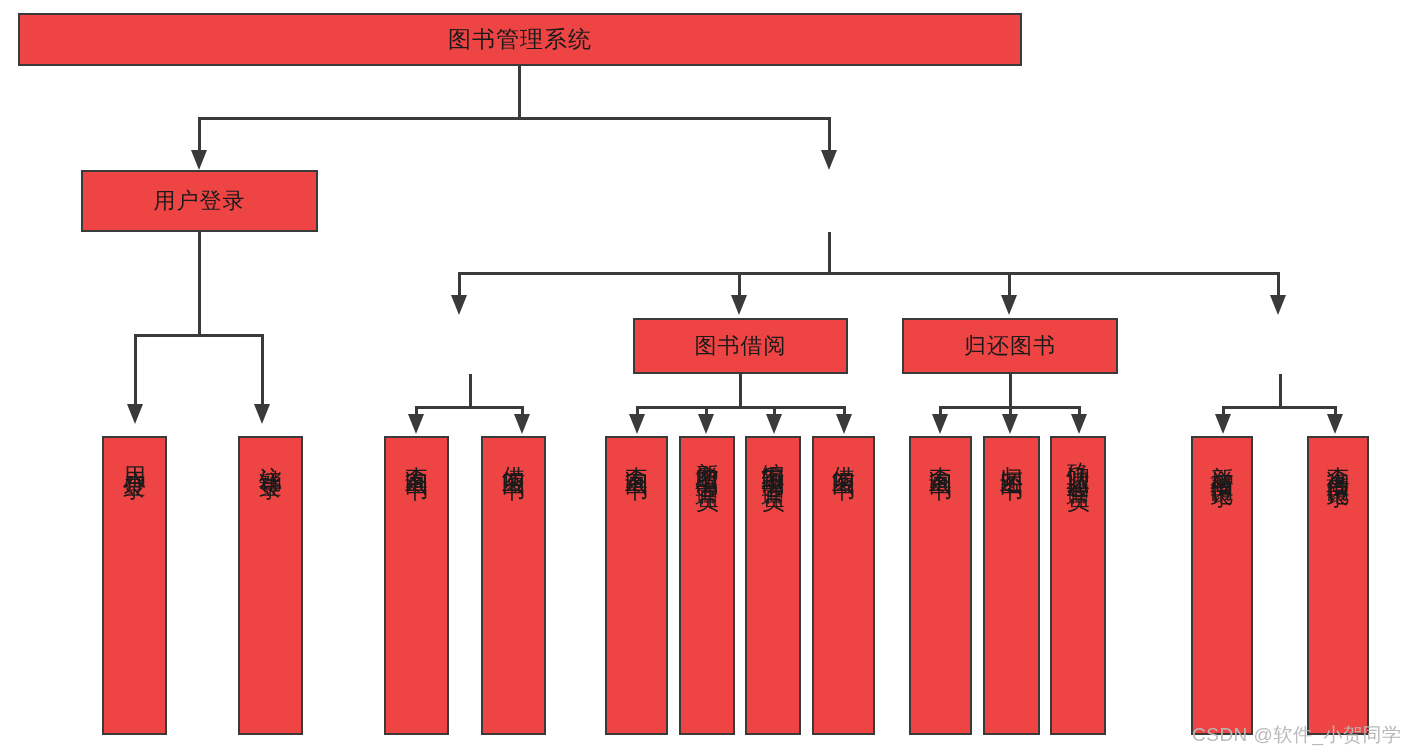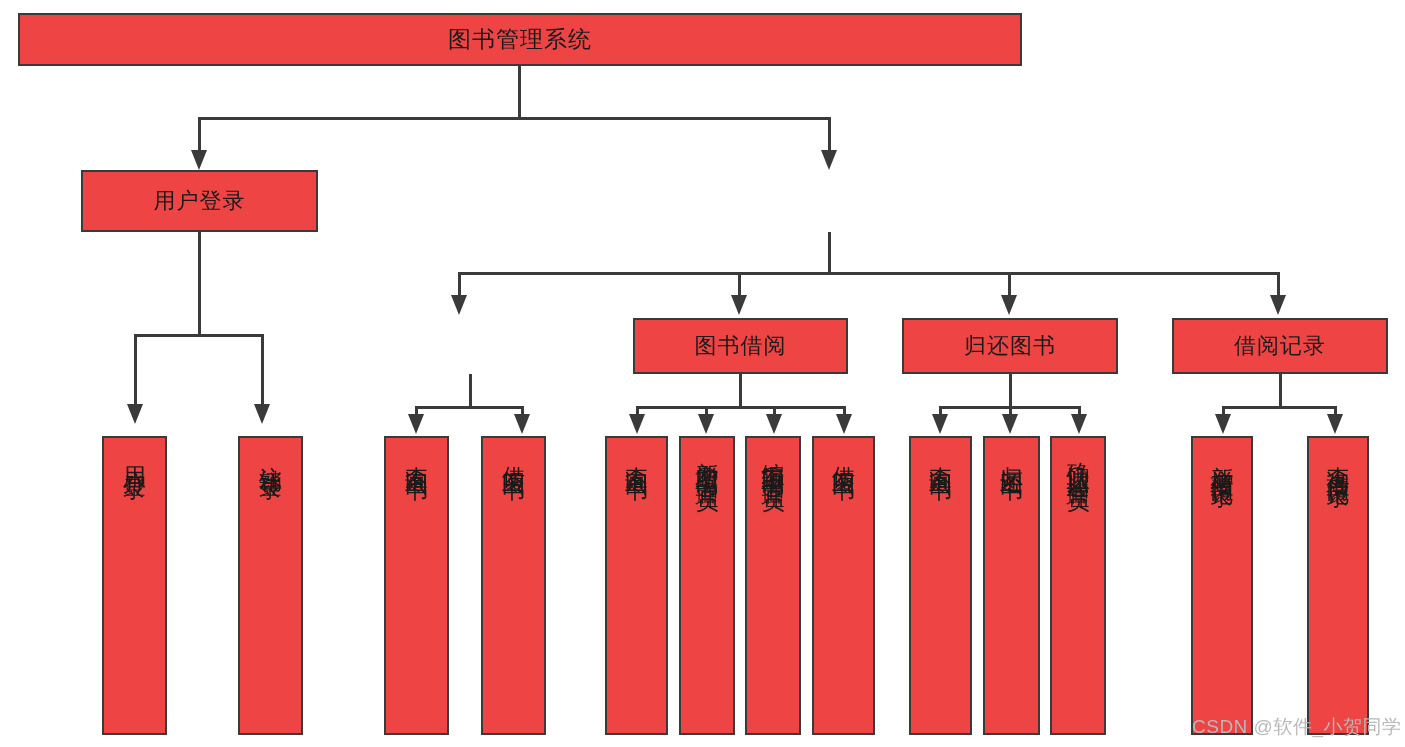--- a/index.html
+++ b/index.html
@@ -75,20 +75,21 @@
     border-top: 20px solid #3a3a3a;
   }
 
   
   #watermark {
     position: absolute;
     color: #b9b9b9;
     font-size: 19px;
     white-space: nowrap;
     letter-spacing: 0.5px;
+    margin-top: 8px;
   }
 </style>
 </head>
 <body>
 
 <div id="canvas">
 
   <div class="node root" style="left:18px; top:13px; width:1004px; height:53px;">
     <span class="label">图书管理系统</span>
   </div>
@@ -123,23 +124,20 @@
   <div class="arrow" style="left:1001px; top:295px;"></div>
   <div class="vline" style="left:1277px; top:272px; height:25px;"></div>
   <div class="arrow" style="left:1270px; top:295px;"></div>
 
   <div class="node" style="left:633px; top:318px; width:215px; height:56px;">
     <span class="label">图书借阅</span>
   </div>
   <div class="node" style="left:902px; top:318px; width:216px; height:56px;">
     <span class="label">归还图书</span>
   </div>
-  <div class="node" style="left:1172px; top:318px; width:216px; height:56px;">
-    <span class="label">借阅记录</span>
-  </div>
 
   <div class="vline" style="left:469px; top:374px; height:34px;"></div>
   <div class="hline" style="left:416px; top:406px; width:107px;"></div>
   <div class="vline" style="left:415px; top:406px; height:12px;"></div>
   <div class="arrow" style="left:408px; top:414px;"></div>
   <div class="vline" style="left:521px; top:406px; height:12px;"></div>
   <div class="arrow" style="left:514px; top:414px;"></div>
 
   <div class="vline" style="left:739px; top:374px; height:34px;"></div>
   <div class="hline" style="left:637px; top:406px; width:208px;"></div>

